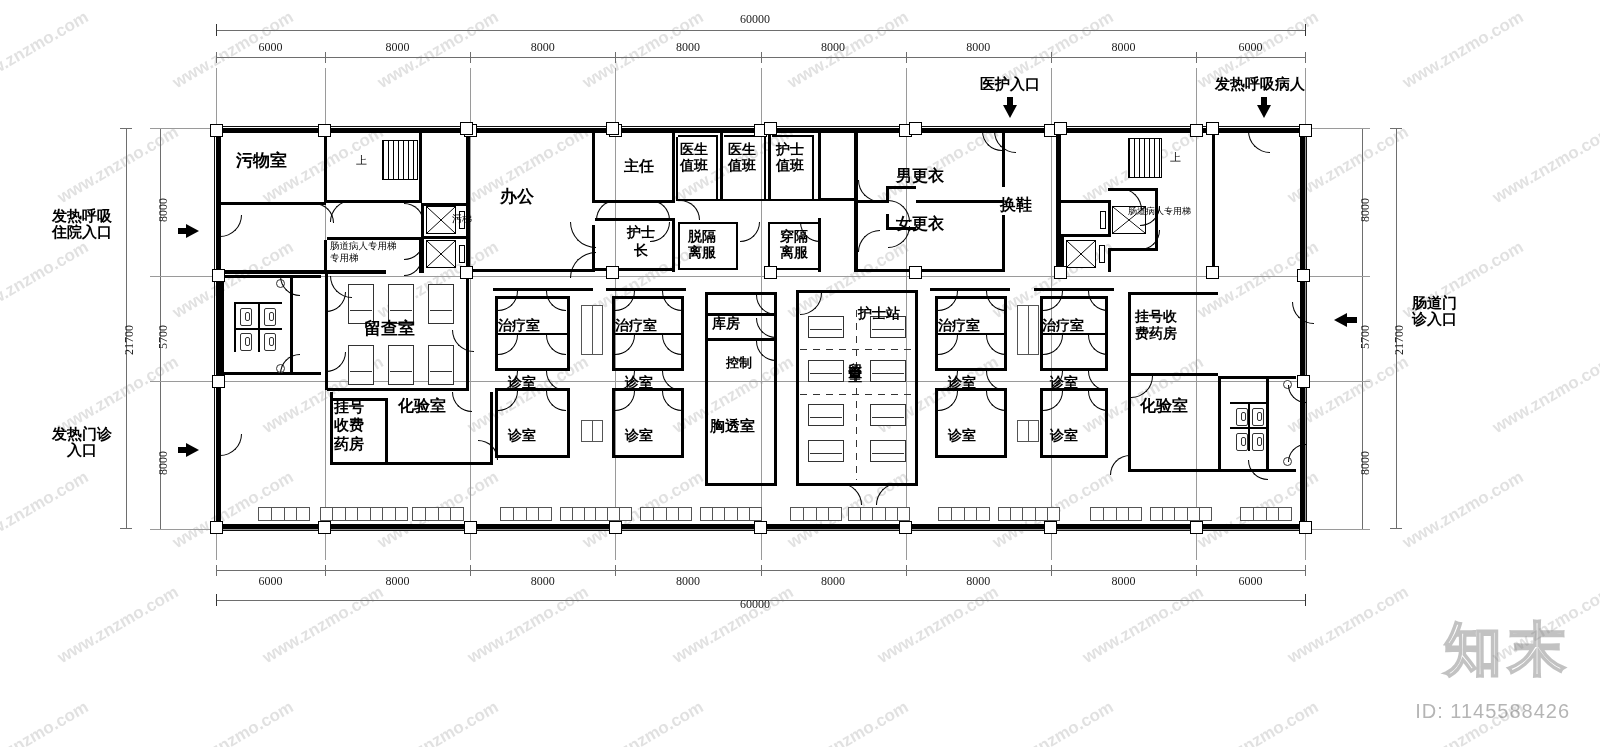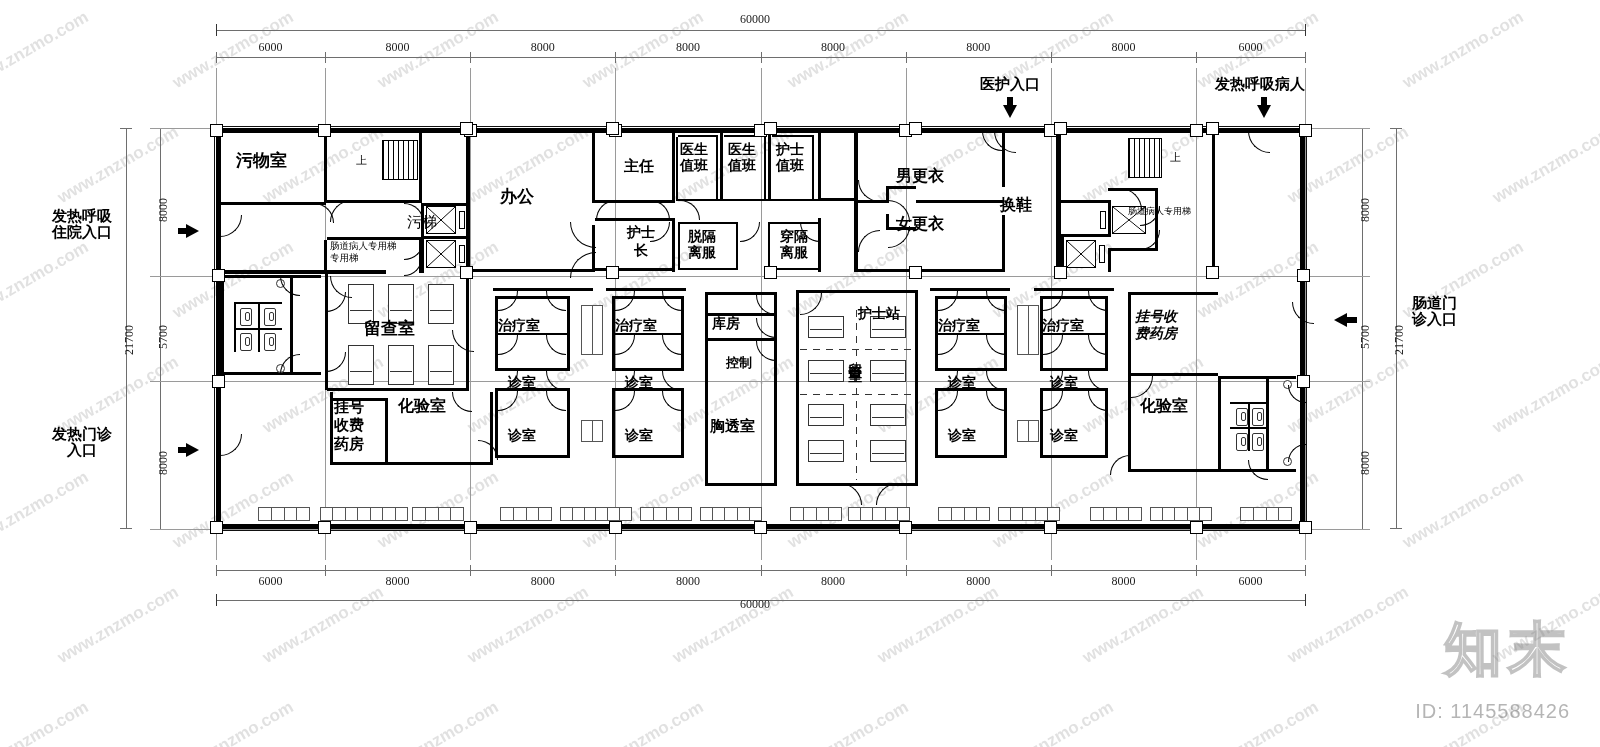--- a/index.html
+++ b/index.html
@@ -498,21 +498,21 @@
     <div class="wall" style="left:1248px; top:429px; width:2px; height:22px;"></div>
   </div>
 
   <div>
 
     <div class="stair" style="left:382px; top:140px; width:36px; height:40px;"></div>
     <div class="roomlabel small" style="left:356px; top:155px; font-size:11px; font-weight:400;">上</div>
 
     <div class="elev" style="left:426px; top:206px; width:30px; height:28px;"></div>
     <div class="elevdoor" style="left:459px; top:211px; width:6px; height:18px;"></div>
-    <div class="roomlabel small" style="left:407px; top:214px; font-size:15px; font-weight:400; color:#000;">污梯</div>
+    <div class="roomlabel small" style="left:452px; top:214px; font-size:10px; font-weight:400; color:#000;">污梯</div>
     <div class="elev" style="left:426px; top:240px; width:30px; height:28px;"></div>
     <div class="elevdoor" style="left:459px; top:245px; width:6px; height:18px;"></div>
 
     <div class="stair" style="left:1128px; top:138px; width:34px; height:40px;"></div>
     <div class="roomlabel small" style="left:1170px; top:152px; font-size:11px; font-weight:400;">上</div>
 
     <div class="elev" style="left:1112px; top:206px; width:34px; height:28px;"></div>
     <div class="elevdoor" style="left:1100px; top:211px; width:6px; height:18px;"></div>
     <div class="elev" style="left:1066px; top:240px; width:30px; height:28px;"></div>
     <div class="elevdoor" style="left:1099px; top:245px; width:6px; height:18px;"></div>
@@ -815,21 +815,21 @@
       <div class="roomlabel" style="left: 726px; top: 356px; font-size: 13px; white-space: pre-line; line-height: 1.05;">控制</div>
       <div class="roomlabel" style="left: 710px; top: 418px; font-size: 15px; white-space: pre-line; line-height: 1.05;">胸透室</div>
       <div class="roomlabel" style="left: 858px; top: 306px; font-size: 14px; white-space: pre-line; line-height: 1.05;">护士站</div>
       <div class="roomlabel" style="left: 848px; top: 352px; font-size: 14px; white-space: pre-line; line-height: 1.05; writing-mode: vertical-rl; text-orientation: upright; letter-spacing: 2px;">留查室</div>
       <div class="roomlabel" style="left: 938px; top: 318px; font-size: 14px; white-space: pre-line; line-height: 1.05;">治疗室</div>
       <div class="roomlabel" style="left: 948px; top: 375px; font-size: 14px; white-space: pre-line; line-height: 1.05;">诊室</div>
       <div class="roomlabel" style="left: 948px; top: 428px; font-size: 14px; white-space: pre-line; line-height: 1.05;">诊室</div>
       <div class="roomlabel" style="left: 1042px; top: 318px; font-size: 14px; white-space: pre-line; line-height: 1.05;">治疗室</div>
       <div class="roomlabel" style="left: 1050px; top: 375px; font-size: 14px; white-space: pre-line; line-height: 1.05;">诊室</div>
       <div class="roomlabel" style="left: 1050px; top: 428px; font-size: 14px; white-space: pre-line; line-height: 1.05;">诊室</div>
-      <div class="roomlabel" style="left: 1135px; top: 308px; font-size: 14px; white-space: pre-line; line-height: 1.22; font-style: italic;">挂号收
+      <div class="roomlabel" style="left: 1135px; top: 308px; font-size: 14px; white-space: pre-line; line-height: 1.22;">挂号收
 费药房</div>
       <div class="roomlabel" style="left: 1140px; top: 398px; font-size: 16px; white-space: pre-line; line-height: 1.05;">化验室</div>
     </div>
 
   <div class="roomlabel small" style="left:330px; top:240px; font-size:9.5px; font-weight:400; white-space:pre-line; text-align:left; line-height:1.25;">肠道病人专用梯
 专用梯</div>
   <div class="roomlabel small" style="left:1128px; top:206px; font-size:9px; font-weight:400; white-space:pre-line; text-align:left; line-height:1.3;">肠道病人专用梯</div>
 
   <div class="entrylabel" style="left:32px; top:208px; width:100px; white-space:pre-line;">发热呼吸
 住院入口</div>

